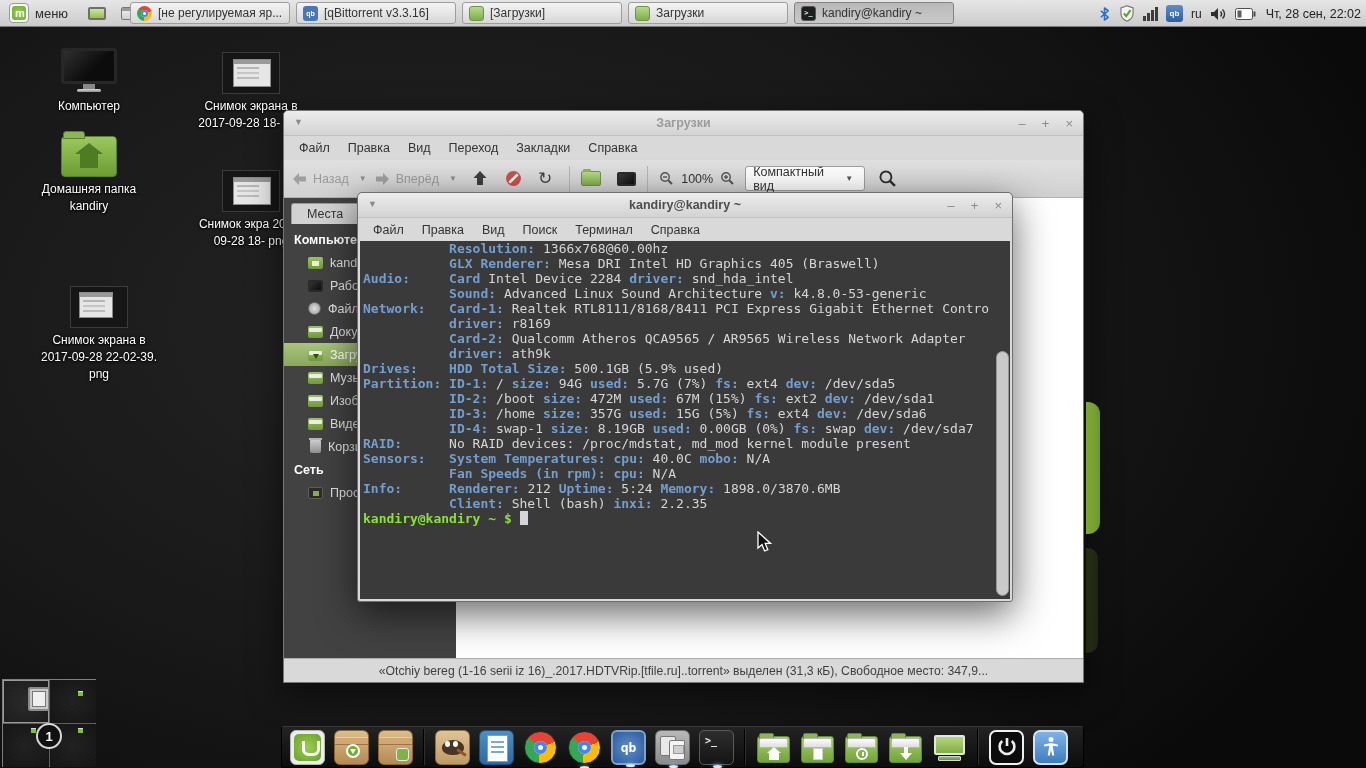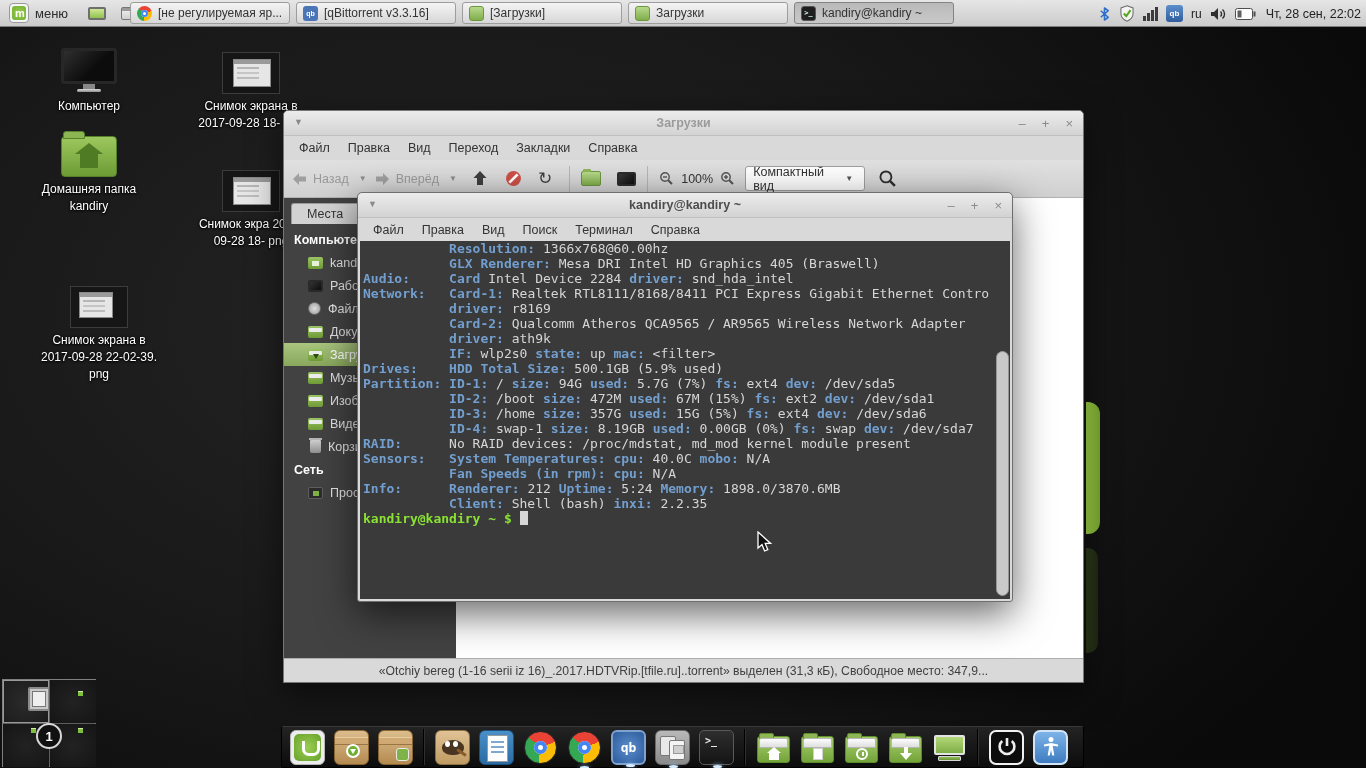--- a/index.html
+++ b/index.html
@@ -380,25 +380,25 @@
         <span class="menu-item">Правка</span>
         <span class="menu-item">Вид</span>
         <span class="menu-item">Поиск</span>
         <span class="menu-item">Терминал</span>
         <span class="menu-item">Справка</span>
       </div>
     <div id="term-screen">
         <div class="tline"><span class="seg-w">           </span><span class="seg-b">Resolution:</span><span class="seg-w"> 1366x768@60.00hz</span></div>
         <div class="tline"><span class="seg-w">           </span><span class="seg-b">GLX Renderer:</span><span class="seg-w"> Mesa DRI Intel HD Graphics 405 (Braswell)</span></div>
         <div class="tline"><span class="seg-b">Audio:</span><span class="seg-w">     </span><span class="seg-b">Card</span><span class="seg-w"> Intel Device 2284 </span><span class="seg-b">driver:</span><span class="seg-w"> snd_hda_intel</span></div>
+        <div class="tline"><span class="seg-w">           </span><span class="seg-b">Sound:</span><span class="seg-w"> Advanced Linux Sound Architecture </span><span class="seg-b">v:</span><span class="seg-w"> k4.8.0-53-generic</span></div>
         <div class="tline"><span class="seg-b">Network:</span><span class="seg-w">   </span><span class="seg-b">Card-1:</span><span class="seg-w"> Realtek RTL8111/8168/8411 PCI Express Gigabit Ethernet Contro</span></div>
         <div class="tline"><span class="seg-w">           </span><span class="seg-b">driver:</span><span class="seg-w"> r8169</span></div>
         <div class="tline"><span class="seg-w">           </span><span class="seg-b">Card-2:</span><span class="seg-w"> Qualcomm Atheros QCA9565 / AR9565 Wireless Network Adapter</span></div>
         <div class="tline"><span class="seg-w">           </span><span class="seg-b">driver:</span><span class="seg-w"> ath9k</span></div>
-        <div class="tline"><span class="seg-w">           </span><span class="seg-b">IF:</span><span class="seg-w"> wlp2s0 </span><span class="seg-b">state:</span><span class="seg-w"> up </span><span class="seg-b">mac:</span><span class="seg-w"> &lt;filter&gt;</span></div>
         <div class="tline"><span class="seg-b">Drives:</span><span class="seg-w">    </span><span class="seg-b">HDD Total Size:</span><span class="seg-w"> 500.1GB (5.9% used)</span></div>
         <div class="tline"><span class="seg-b">Partition:</span><span class="seg-w"> </span><span class="seg-b">ID-1:</span><span class="seg-w"> / </span><span class="seg-b">size:</span><span class="seg-w"> 94G </span><span class="seg-b">used:</span><span class="seg-w"> 5.7G (7%) </span><span class="seg-b">fs:</span><span class="seg-w"> ext4 </span><span class="seg-b">dev:</span><span class="seg-w"> /dev/sda5</span></div>
         <div class="tline"><span class="seg-w">           </span><span class="seg-b">ID-2:</span><span class="seg-w"> /boot </span><span class="seg-b">size:</span><span class="seg-w"> 472M </span><span class="seg-b">used:</span><span class="seg-w"> 67M (15%) </span><span class="seg-b">fs:</span><span class="seg-w"> ext2 </span><span class="seg-b">dev:</span><span class="seg-w"> /dev/sda1</span></div>
         <div class="tline"><span class="seg-w">           </span><span class="seg-b">ID-3:</span><span class="seg-w"> /home </span><span class="seg-b">size:</span><span class="seg-w"> 357G </span><span class="seg-b">used:</span><span class="seg-w"> 15G (5%) </span><span class="seg-b">fs:</span><span class="seg-w"> ext4 </span><span class="seg-b">dev:</span><span class="seg-w"> /dev/sda6</span></div>
         <div class="tline"><span class="seg-w">           </span><span class="seg-b">ID-4:</span><span class="seg-w"> swap-1 </span><span class="seg-b">size:</span><span class="seg-w"> 8.19GB </span><span class="seg-b">used:</span><span class="seg-w"> 0.00GB (0%) </span><span class="seg-b">fs:</span><span class="seg-w"> swap </span><span class="seg-b">dev:</span><span class="seg-w"> /dev/sda7</span></div>
         <div class="tline"><span class="seg-b">RAID:</span><span class="seg-w">      No RAID devices: /proc/mdstat, md_mod kernel module present</span></div>
         <div class="tline"><span class="seg-b">Sensors:</span><span class="seg-w">   </span><span class="seg-b">System Temperatures:</span><span class="seg-w"> </span><span class="seg-b">cpu:</span><span class="seg-w"> 40.0C </span><span class="seg-b">mobo:</span><span class="seg-w"> N/A</span></div>
         <div class="tline"><span class="seg-w">           </span><span class="seg-b">Fan Speeds (in rpm):</span><span class="seg-w"> </span><span class="seg-b">cpu:</span><span class="seg-w"> N/A</span></div>
         <div class="tline"><span class="seg-b">Info:</span><span class="seg-w">      </span><span class="seg-b">Renderer:</span><span class="seg-w"> 212 </span><span class="seg-b">Uptime:</span><span class="seg-w"> 5:24 </span><span class="seg-b">Memory:</span><span class="seg-w"> 1898.0/3870.6MB</span></div>
         <div class="tline"><span class="seg-w">           </span><span class="seg-b">Client:</span><span class="seg-w"> Shell (bash) </span><span class="seg-b">inxi:</span><span class="seg-w"> 2.2.35</span></div>

